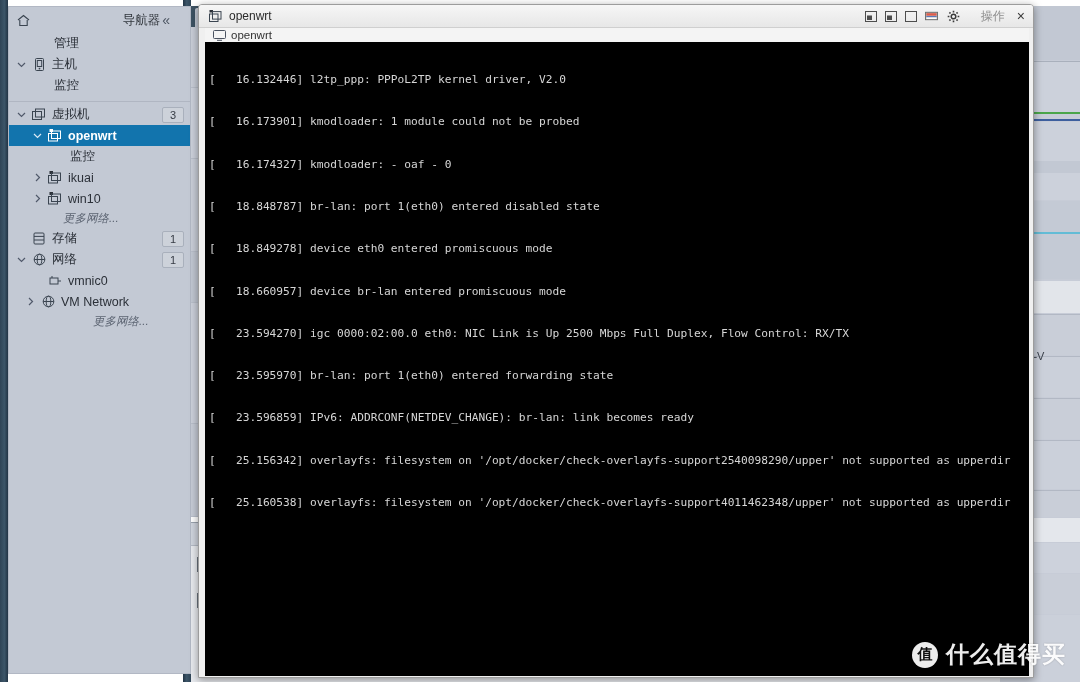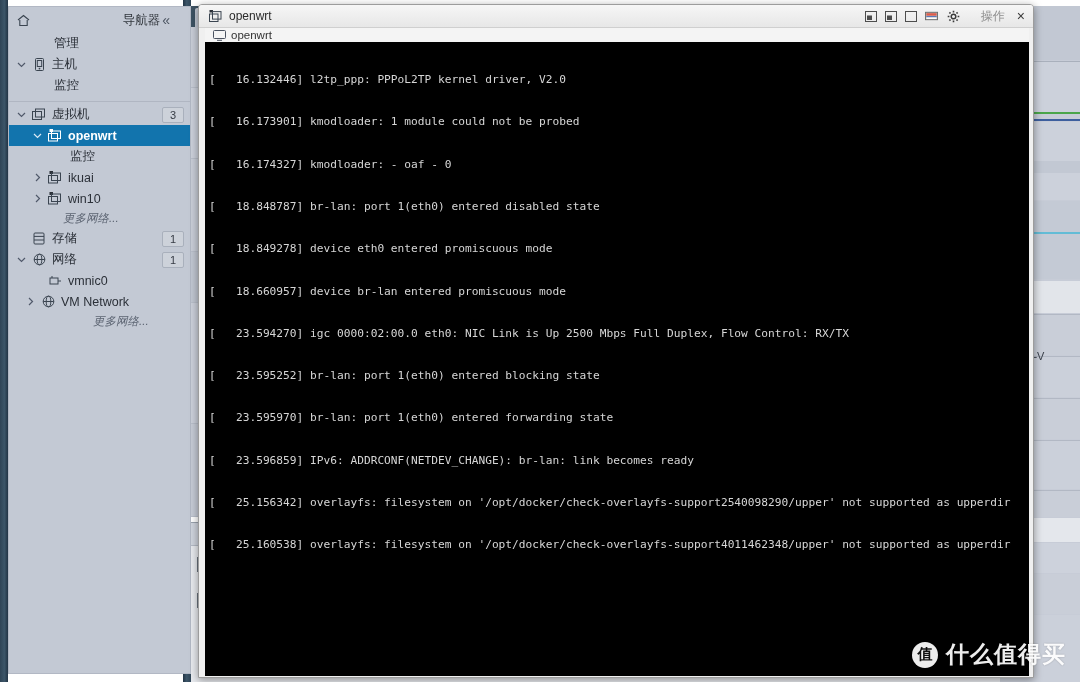--- a/index.html
+++ b/index.html
@@ -639,21 +639,20 @@
     </div>
 
     <div id="terminal">
       <div>[   16.132446] l2tp_ppp: PPPoL2TP kernel driver, V2.0</div>
       <div>[   16.173901] kmodloader: 1 module could not be probed</div>
       <div>[   16.174327] kmodloader: - oaf - 0</div>
       <div>[   18.848787] br-lan: port 1(eth0) entered disabled state</div>
       <div>[   18.849278] device eth0 entered promiscuous mode</div>
       <div>[   18.660957] device br-lan entered promiscuous mode</div>
       <div>[   23.594270] igc 0000:02:00.0 eth0: NIC Link is Up 2500 Mbps Full Duplex, Flow Control: RX/TX</div>
-      <div>[   23.595252] br-lan: port 1(eth0) entered blocking state</div>
       <div>[   23.595970] br-lan: port 1(eth0) entered forwarding state</div>
       <div>[   23.596859] IPv6: ADDRCONF(NETDEV_CHANGE): br-lan: link becomes ready</div>
       <div>[   25.156342] overlayfs: filesystem on '/opt/docker/check-overlayfs-support2540098290/upper' not supported as upperdir</div>
       <div>[   25.160538] overlayfs: filesystem on '/opt/docker/check-overlayfs-support4011462348/upper' not supported as upperdir</div>
       
       
       
       
       
       

